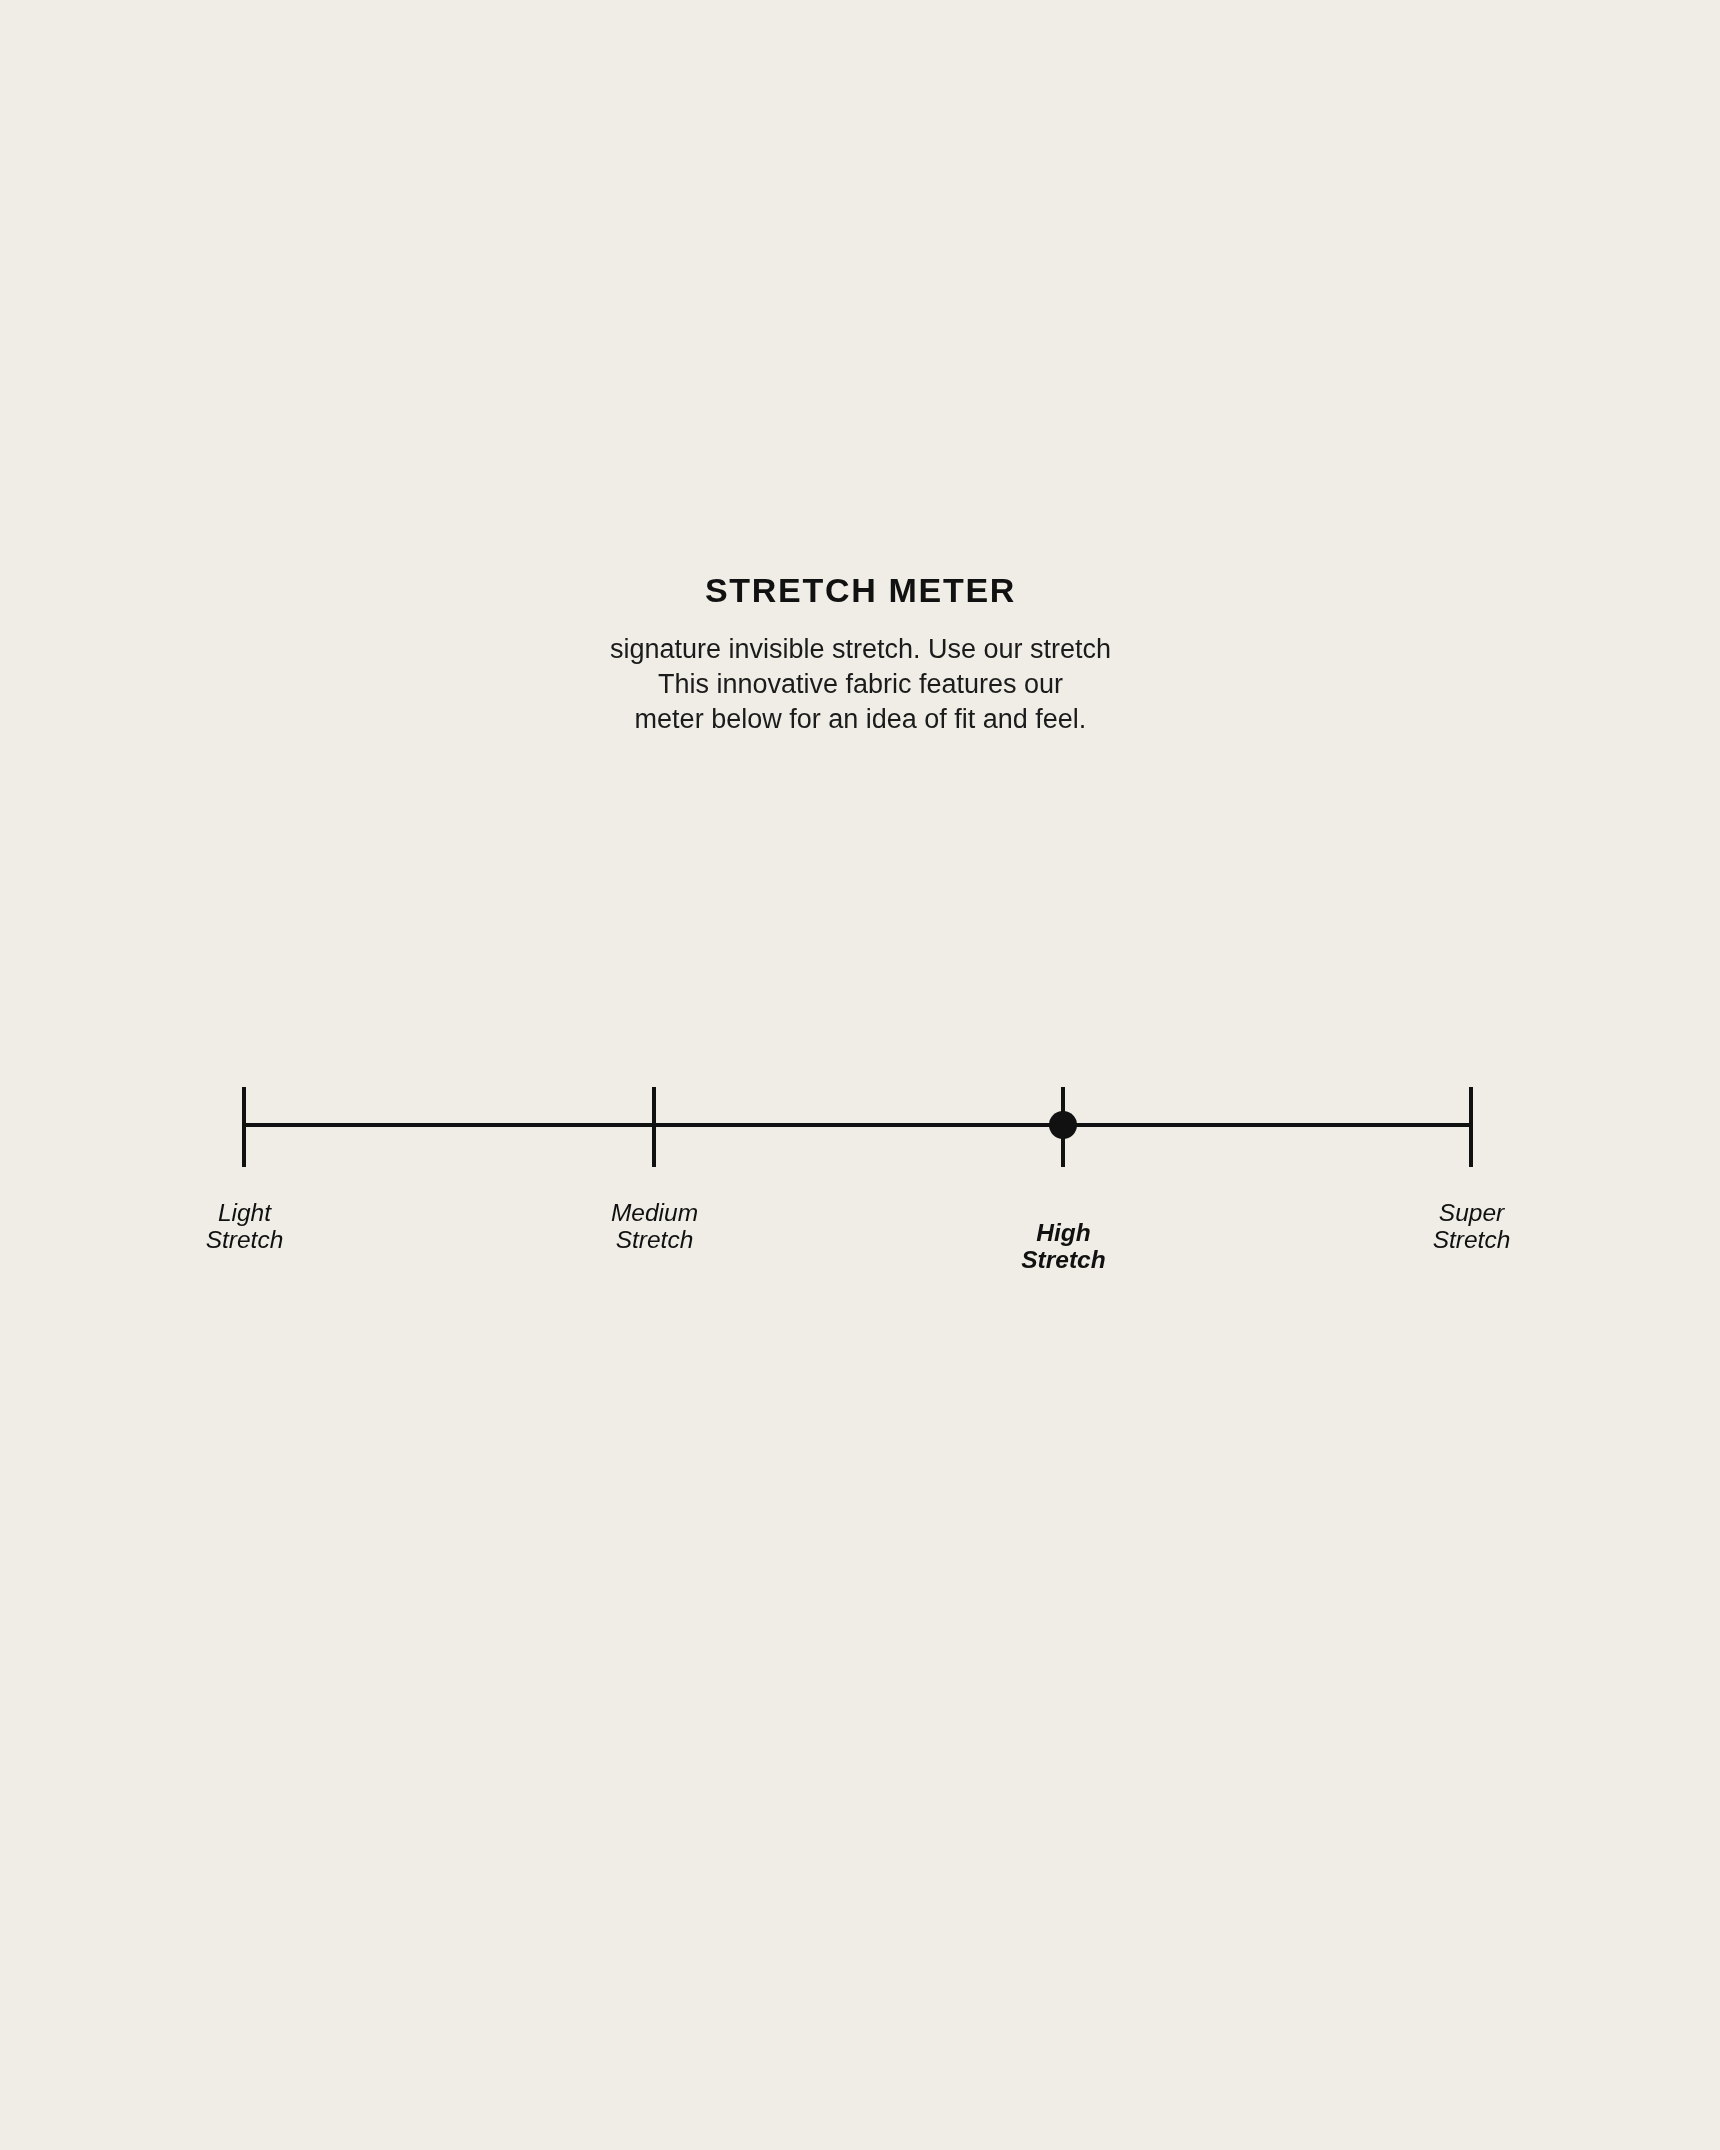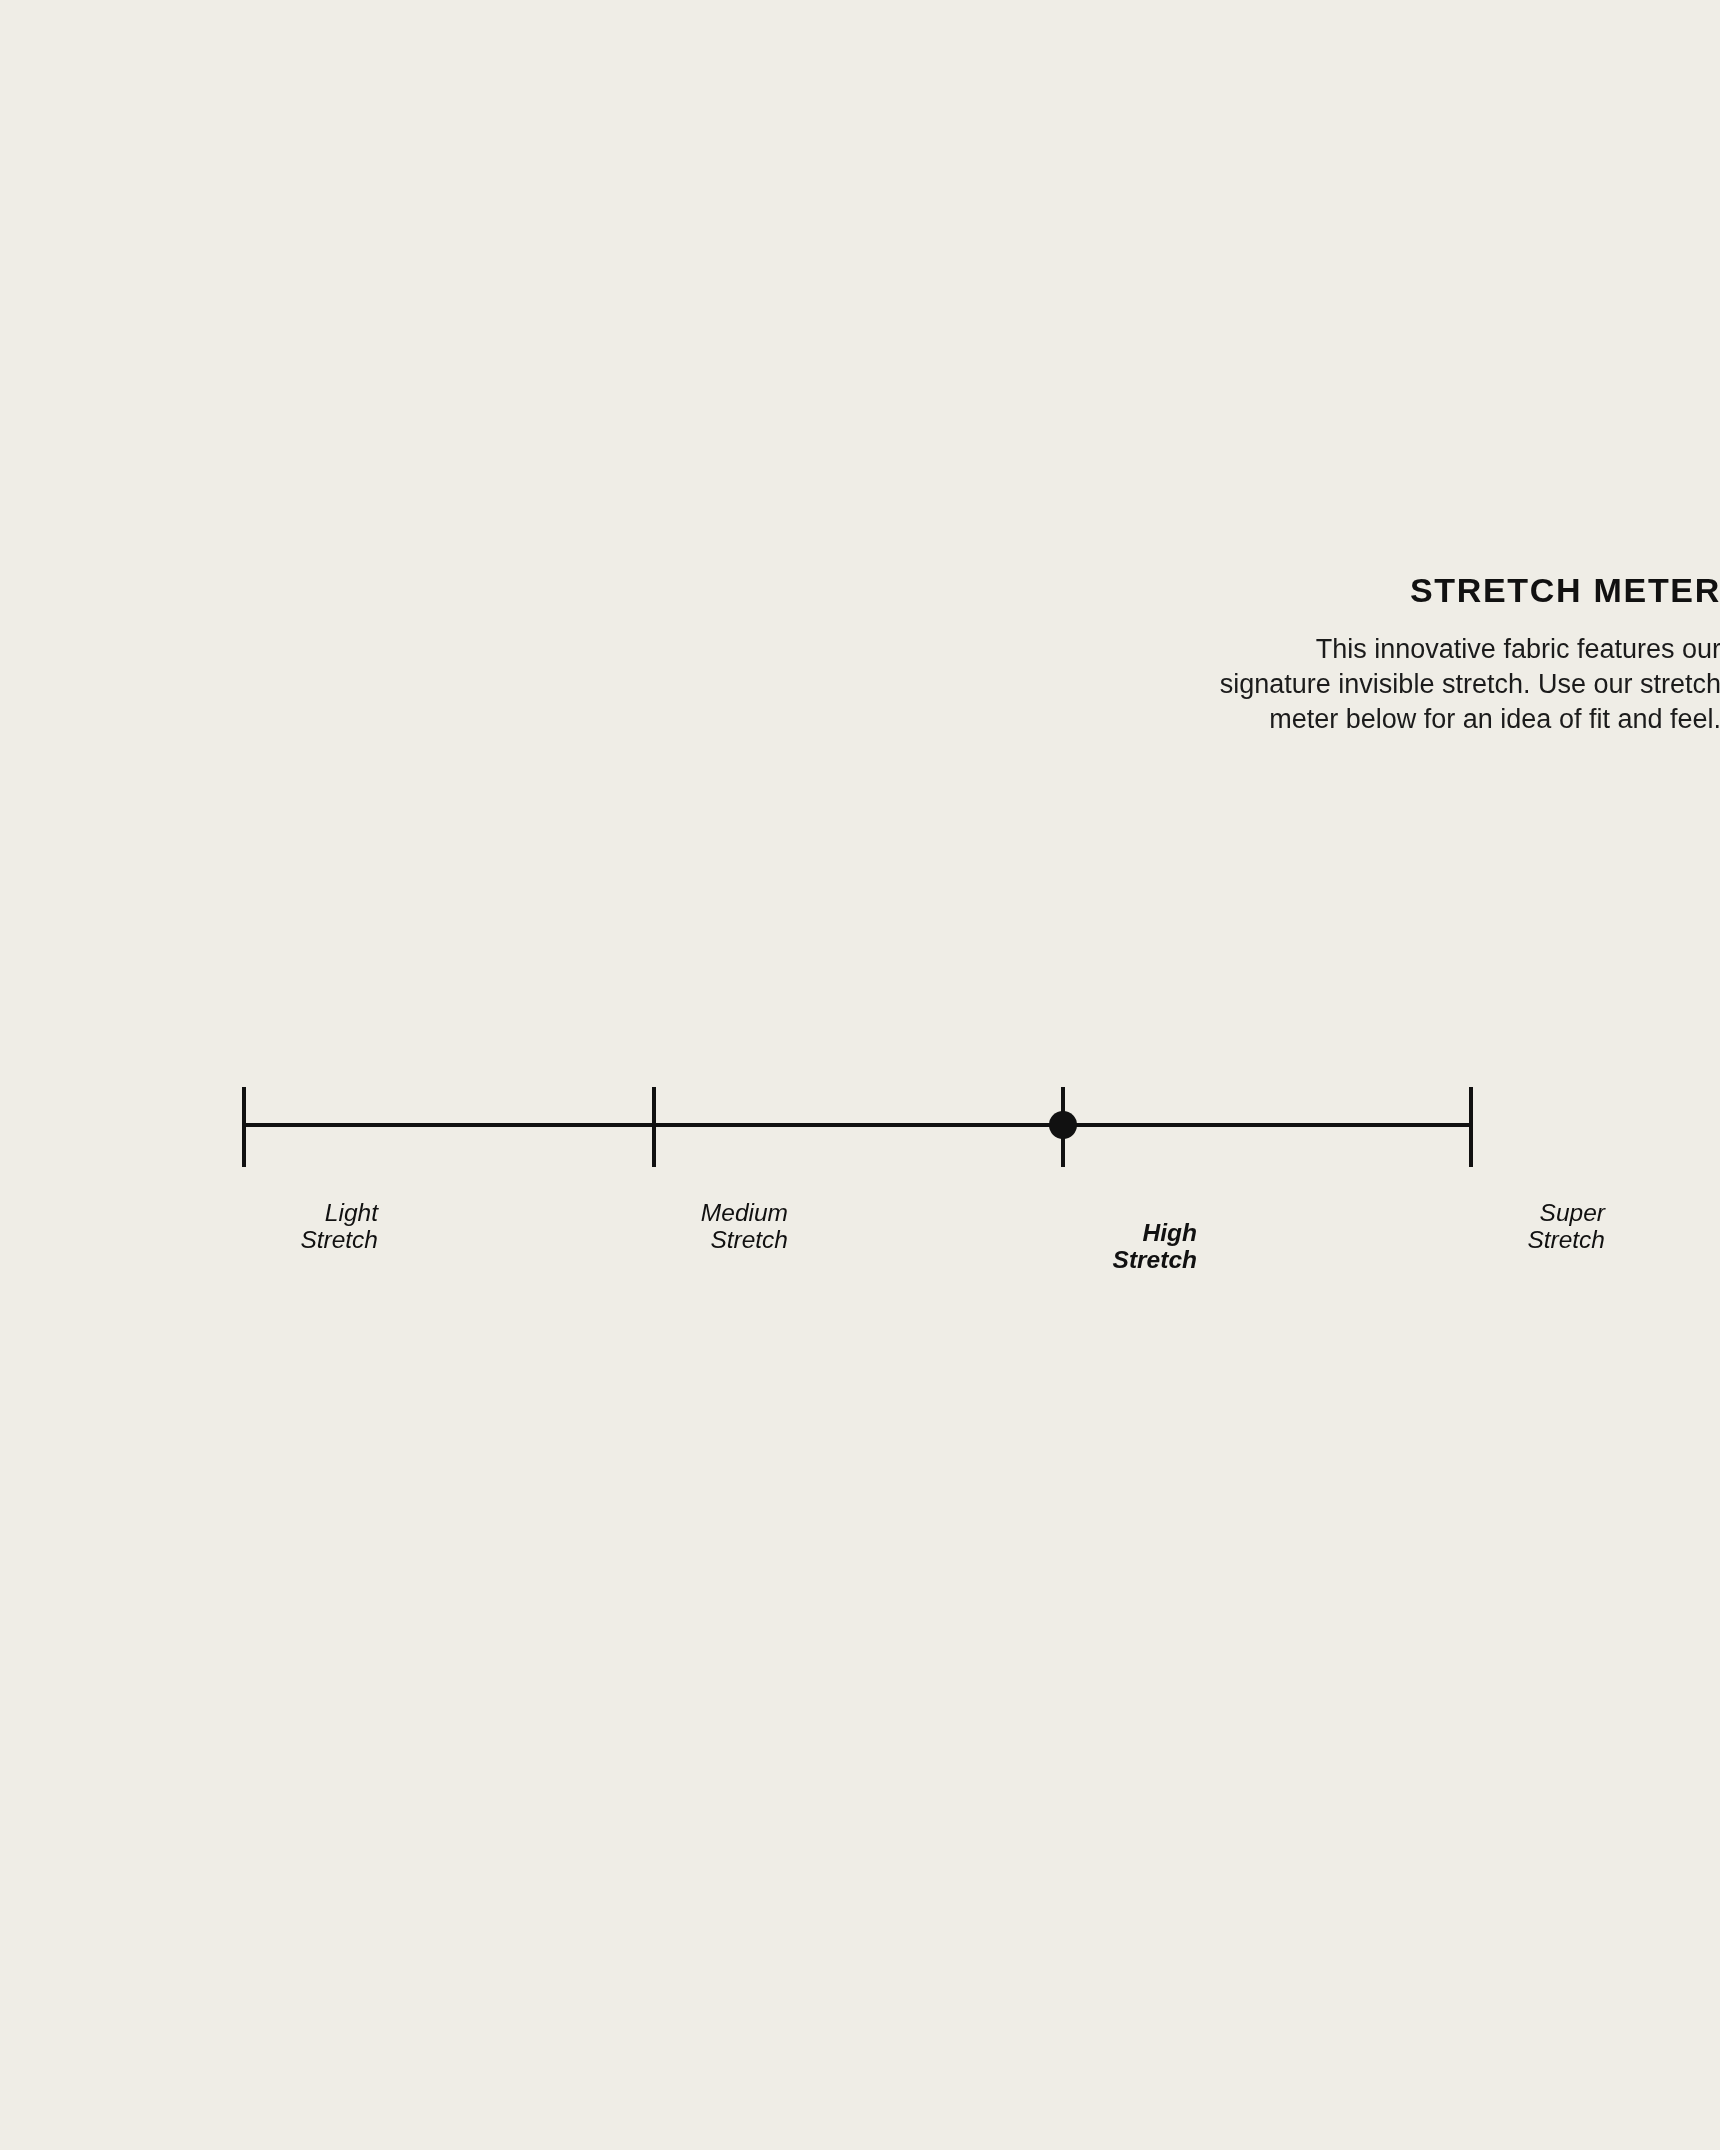--- a/index.html
+++ b/index.html
@@ -1,15 +1,15 @@
 <!DOCTYPE html>
 <html style="font-size:6.9px"><head>
 <meta charset="utf-8">
 <style>
-  * { margin:0; padding:0; box-sizing:border-box;text-align:right; }
+  * { margin:0; padding:0; box-sizing:border-box; }
 
   html, body {
     width: 1721px;
     height: 2151px;
     background: #efede6;
     font-family: "Liberation Sans", sans-serif;
     -webkit-font-smoothing: antialiased;
   }
 
   .page {
@@ -116,22 +116,22 @@
 </style>
 </head>
 <body>
 
 <div class="page">
 
   <div class="header">
     <div class="title">STRETCH METER</div>
 
     <div class="subtitle">
+      <span class="subtitle-line">signature invisible stretch. Use our stretch</span>
       <span class="subtitle-line">This innovative fabric features our</span>
-      <span class="subtitle-line">signature invisible stretch. Use our stretch</span>
       <span class="subtitle-line">meter below for an idea of fit and feel.</span>
     </div>
   </div>
 
   <div class="meter">
     <div class="meter-axis"></div>
 
     <div class="tick" style="left:0%;"></div>
     <div class="tick" style="left:33.37%;"></div>
     <div class="tick" style="left:66.76%;"></div>

